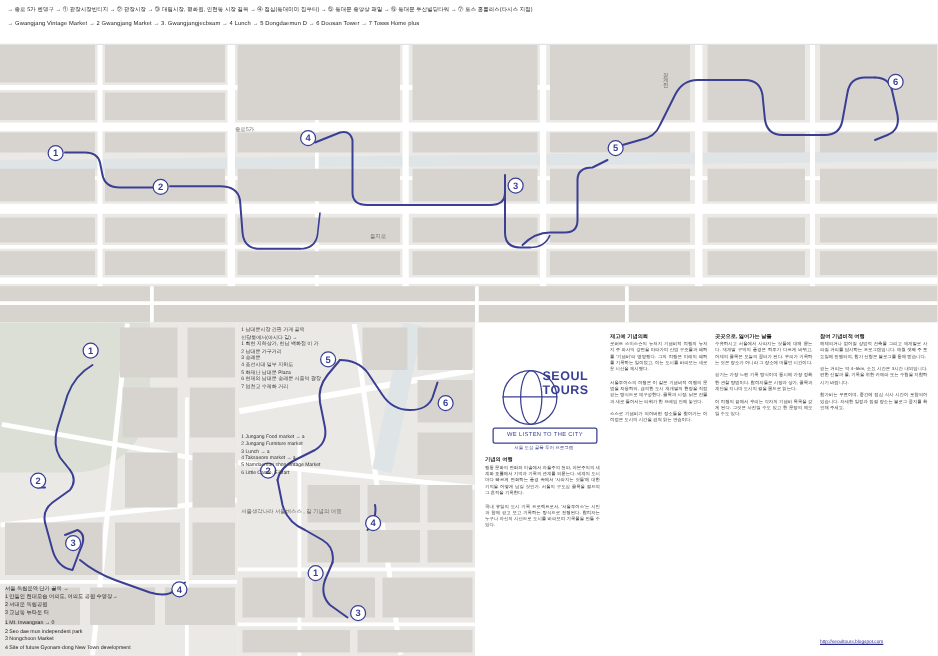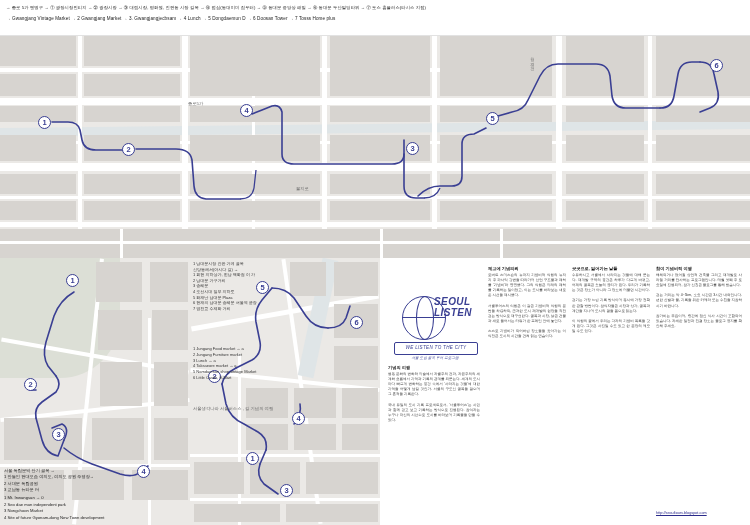--- a/index.html
+++ b/index.html
@@ -98,21 +98,21 @@
   .col h4{
     margin:0 0 2px 0;font-size:4.2px;color:#111;font-weight:bold;
   }
   .col p{margin:0 0 5px 0;}
   #col-logo{left:8px;width:92px;}
   #col-1{left:108px;width:78px;}
   #col-2{left:192px;width:78px;}
   #col-3{left:276px;width:86px;}
 
   
-  .logo-wrap{position:relative;width:92px;height:85px;margin-top:14px;font-style:italic;}
+  .logo-wrap{position:relative;width:92px;height:85px;margin-top:14px;}
   .globe{
     position:absolute;left:14px;top:16px;width:44px;height:44px;border-radius:50%;
     border:1.4px solid #3a3f93;box-sizing:border-box;
   }
   .globe:before{
     content:"";position:absolute;left:-1.4px;top:20px;width:44px;height:0;border-top:1.4px solid #3a3f93;
   }
   .globe:after{
     content:"";position:absolute;left:13px;top:-1.4px;width:18px;height:44px;border:1.4px solid #3a3f93;border-radius:50%;box-sizing:border-box;
   }
@@ -349,21 +349,21 @@
     <div class="maplabel" style="left:3px;top:148px;">서울생각나라 서울버스스 , 길 기념의 여행</div>
   </div>
 
   <div id="textpanel">
 
     <div class="col" id="col-logo">
       <div class="logo-wrap">
         <div class="globe"></div>
         <div class="logo-title">
           <div>SEOUL</div>
-          <div>LISTEN</div>
+          <div>TOURS</div>
         </div>
         <div class="logo-banner">WE LISTEN TO THE CITY</div>
         <div class="logo-sub">서울 도심 골목 투어 프로그램</div>
       </div>
       <h4>기념의 여행</h4>
       <p>행동 문화의 변화와 미술에서 자율주의 전파, 자본주의의 세계화 흐름에서 기억과 기록의 관계를 되묻는다. 세계의 도시마다 빠르게 변화하는 풍경 속에서 '사라지는 것들'에 대한 기억을 어떻게 남길 것인가. 서울의 구도심 골목을 걸으며 그 흔적을 기록한다.</p>
       <p>국내 유일의 도시 기록 프로젝트로서, '서울투어스'는 시민과 함께 걷고 보고 기록하는 방식으로 진행된다. 참여자는 누구나 자신의 시선으로 도시를 바라보며 기록물을 만들 수 있다.</p>
     </div>
 
     <div class="col" id="col-1">

